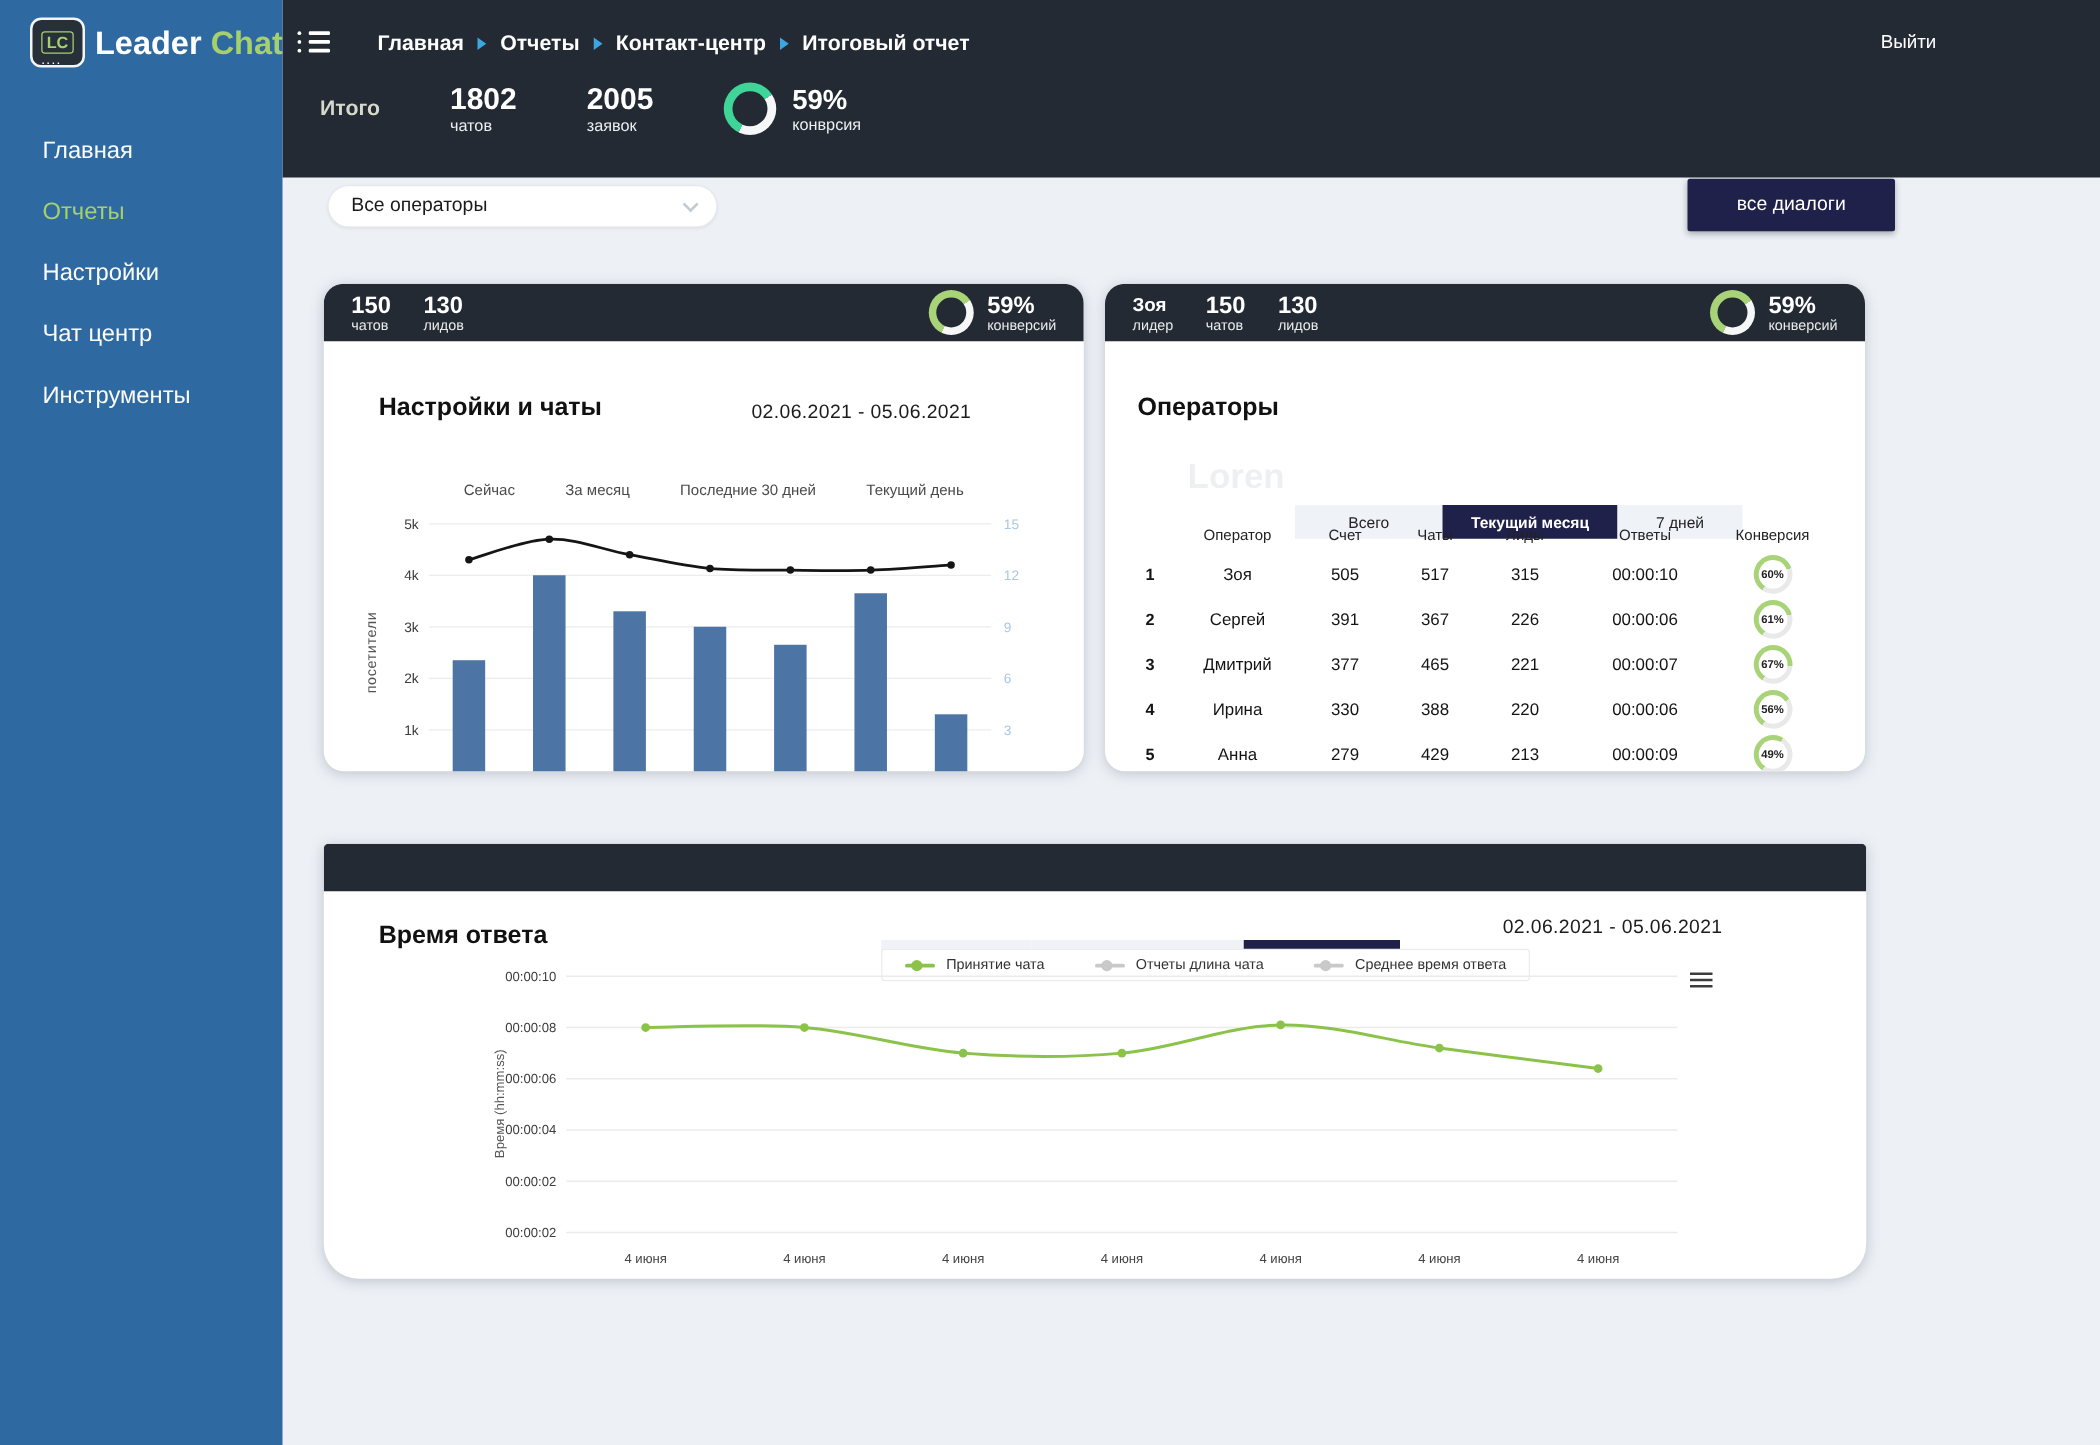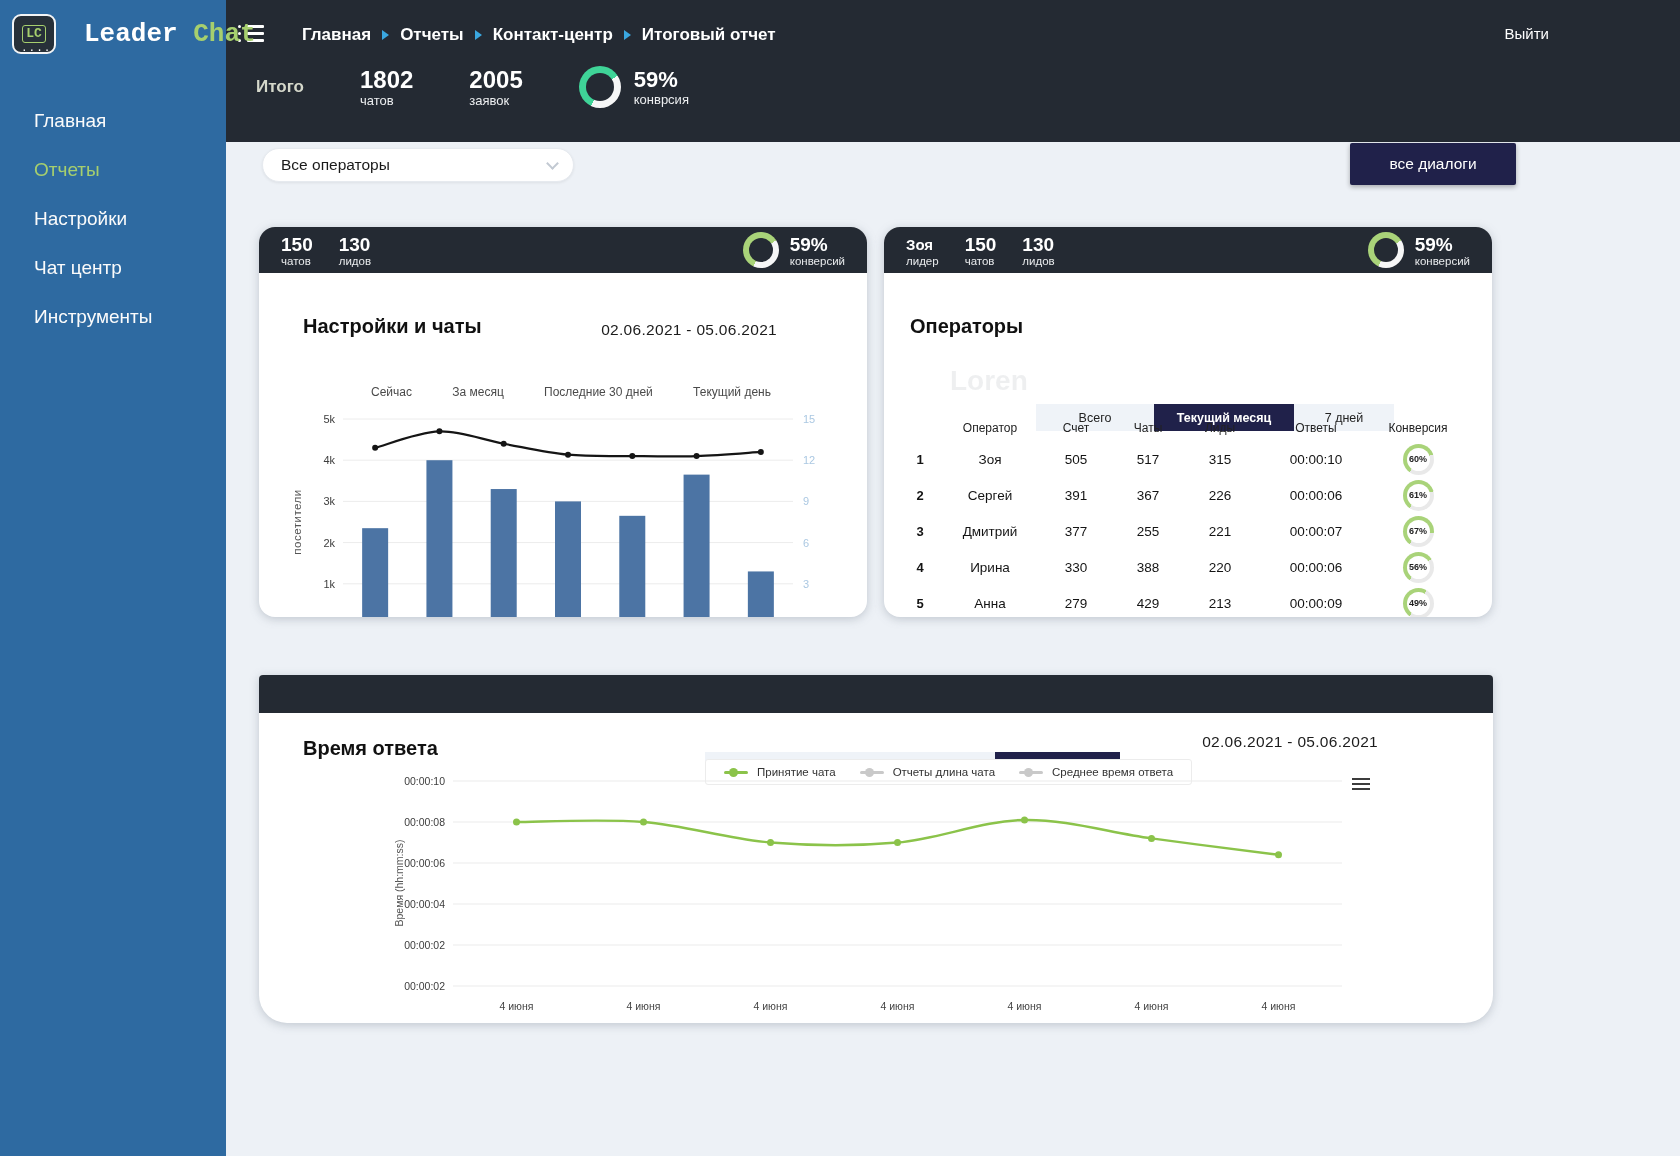--- a/index.html
+++ b/index.html
@@ -1,21 +1,21 @@
 <!DOCTYPE html>
 <html><head>
 <meta charset="utf-8">
 <style>
   * { margin:0; padding:0; box-sizing:border-box; }
   html,body { width:1680px; height:1156px; font-family:"Liberation Sans", sans-serif; background:#edf1f6; overflow:hidden; }
   .screen { position:relative; width:1680px; height:1156px; }
 
   
   .sidebar { position:absolute; left:0; top:0; width:226px; height:1156px; background:#2e6aa1; z-index:3; }
-  .logo { display:flex; align-items:center; gap:28px; padding:14px 0 0 12px; cursor:pointer;font-family:Liberation Mono, monospace; }
+  .logo { display:flex; align-items:center; gap:8px; padding:14px 0 0 24px; cursor:pointer; }
   .logo-icon { width:44px; height:40px; border:2px solid #f2f4f6; border-radius:9px; background:#273039; position:relative; display:flex; align-items:center; justify-content:center; flex:none; }
   .logo-icon .lc { color:#a6cf6e; font-weight:700; font-size:13px; border:1px solid #a6cf6e; padding:0 3px; border-radius:3px; line-height:16px; }
   .logo-icon::after { content:'....'; position:absolute; bottom:2px; left:7px; color:#fff; font-size:11px; line-height:4px; letter-spacing:1px; }
   .logo-text { font-size:26px; white-space:nowrap; }
   .logo-text .lw { color:#fff; font-weight:600; }
   .logo-text .lg { color:#a6cf6e; font-weight:700; }
   .side-menu { margin-top:42px; }
   .side-item { height:49px; display:flex; align-items:center; padding-left:34px; color:#fbfbfb; font-size:19px; cursor:pointer; }
   .side-item.active { color:#a6cf6e; }
 
@@ -83,21 +83,21 @@
 
   
   .op-table { position:absolute; left:16px; top:142px; width:576px; }
   .t-row { display:grid; grid-template-columns:40px 100px 72px 72px 72px 120px 84px; align-items:center; height:36px; }
   .t-head { height:26px; }
   .t-head div { font-size:12px; color:#222; text-align:center; }
   .t-row .cell { font-size:13.5px; color:#141414; text-align:center; }
   .t-row .num { font-size:13px; font-weight:700; }
 
   
-  .legend { position:absolute; left:446px; top:82px; display:flex; align-items:center; gap:24px; background:#fff; border:1px solid #ececec; border-radius:3px; padding:6px 18px; }
+  .legend { position:absolute; left:446px; top:82px; display:flex; align-items:center; gap:40px; background:#fff; border:1px solid #ececec; border-radius:3px; padding:6px 18px; }
   .lg-item { display:flex; align-items:center; gap:9px; font-size:11.5px; color:#333; }
   .lg-marker { width:24px; height:3px; border-radius:2px; background:var(--c); position:relative; }
   .lg-marker::after { content:''; position:absolute; left:5px; top:-3px; width:9px; height:9px; border-radius:50%; background:var(--c); }
   .burger { position:absolute; right:123px; top:98px; width:18px; cursor:pointer; }
   .burger span { display:block; height:2px; background:#3c3c3c; margin:3px 0; }
 
   svg text { font-family:"Liberation Sans", sans-serif; }
 </style>
 </head>
 <body>
@@ -295,21 +295,21 @@
             <div class="cell">
               <div class="mini-donut" style="--p: 61;">
                 <span>61%</span>
               </div>
             </div>
           </div>
           <div class="t-row">
             <div class="cell num">3</div>
             <div class="cell">Дмитрий</div>
             <div class="cell">377</div>
-            <div class="cell">255</div>
+            <div class="cell">465</div>
             <div class="cell">221</div>
             <div class="cell">00:00:07</div>
             <div class="cell">
               <div class="mini-donut" style="--p: 67;">
                 <span>67%</span>
               </div>
             </div>
           </div>
           <div class="t-row">
             <div class="cell num">4</div>

